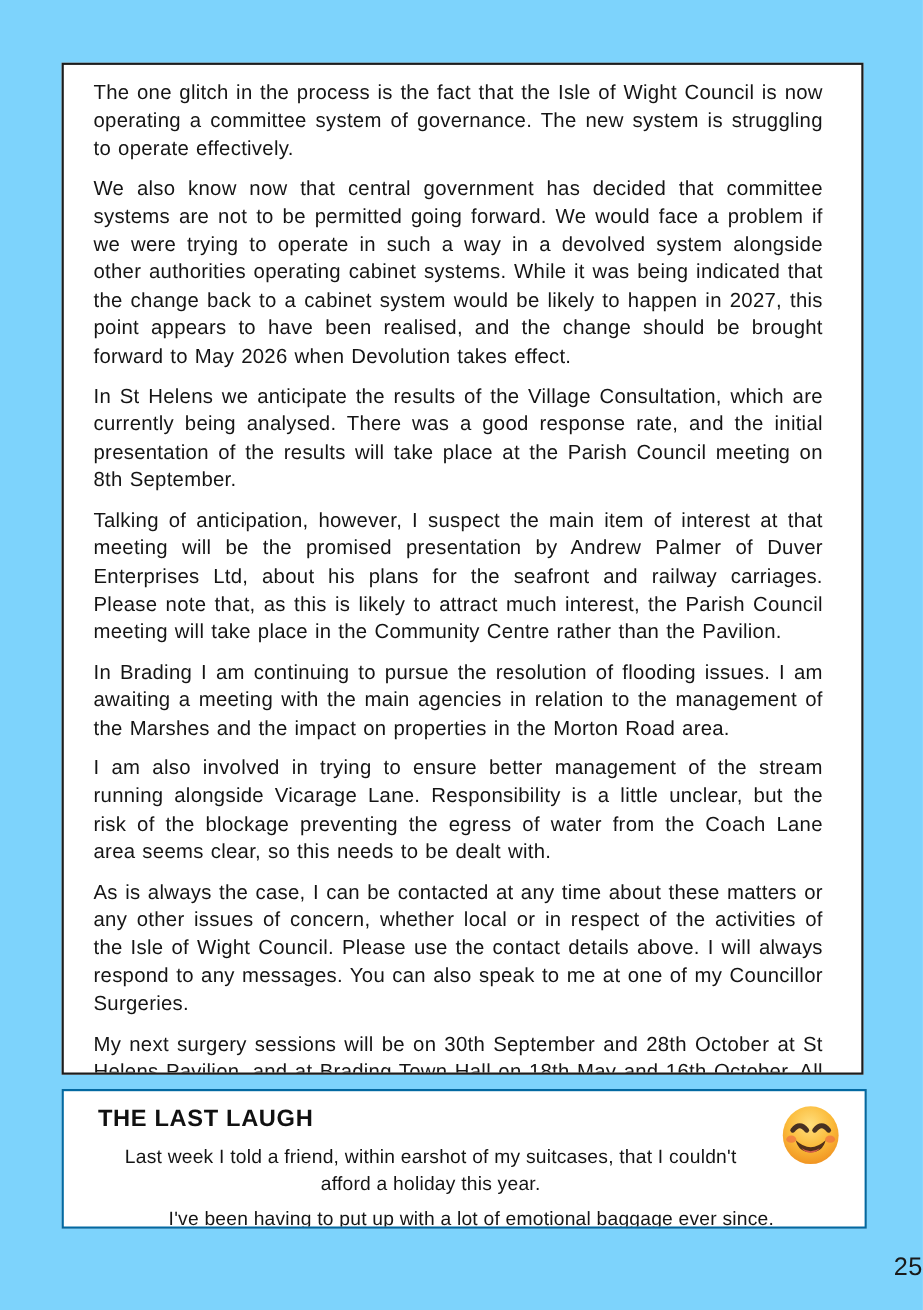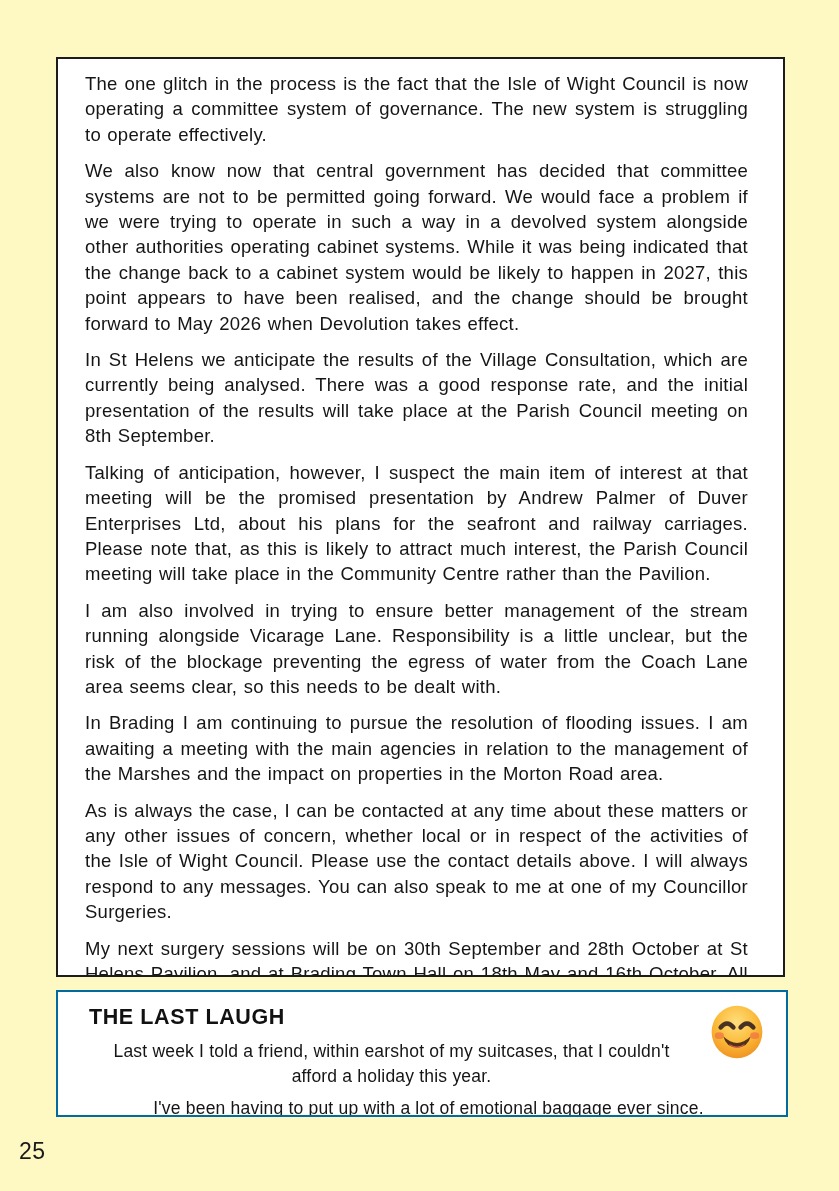--- a/index.html
+++ b/index.html
@@ -5,21 +5,21 @@
   * { margin: 0; padding: 0; box-sizing: border-box; }
   html, body { background: #ffffff; }
   body {
     font-family: "Liberation Sans", sans-serif;
     color: #151515;
   }
   .page {
     position: relative;
     width: 839px;
     height: 1191px;
-    background: #fef9c3;
+    background: #7dd3fc;
     overflow: hidden;
   }
 
   
   .main-box {
     position: absolute;
     left: 56px;
     top: 57px;
     width: 729px;
     height: 920px;
@@ -71,39 +71,38 @@
     margin: 0 2px 6px 14px;
   }
   .emoji-wrap svg { display: block; width: 58px; height: 58px; }
 
   
   .page-number {
     position: absolute;
     top: 1138px;
     left: 0;
     width: 839px;
-    text-align: left;
+    text-align: right;
     font-size: 23px;
     color: #1a1a1a;
     letter-spacing: 0.5px;
-    padding-left: 19px;
   }
 </style>
 </head>
 <body>
 
 <div class="page">
 
   <section class="main-box">
     <p>The one glitch in the process is the fact that the Isle of Wight Council is now operating a committee system of governance. The new system is struggling to operate effectively.</p>
     <p>We also know now that central government has decided that committee systems are not to be permitted going forward. We would face a problem if we were trying to operate in such a way in a devolved system alongside other authorities operating cabinet systems. While it was being indicated that the change back to a cabinet system would be likely to happen in 2027, this point appears to have been realised, and the change should be brought forward to May 2026 when Devolution takes effect.</p>
     <p>In St Helens we anticipate the results of the Village Consultation, which are currently being analysed. There was a good response rate, and the initial presentation of the results will take place at the Parish Council meeting on 8th September.</p>
     <p>Talking of anticipation, however, I suspect the main item of interest at that meeting will be the promised presentation by Andrew Palmer of Duver Enterprises Ltd, about his plans for the seafront and railway carriages. Please note that, as this is likely to attract much interest, the Parish Council meeting will take place in the Community Centre rather than the Pavilion.</p>
+    <p>In Brading I am continuing to pursue the resolution of flooding issues. I am awaiting a meeting with the main agencies in relation to the management of the Marshes and the impact on properties in the Morton Road area.</p>
     <p>I am also involved in trying to ensure better management of the stream running alongside Vicarage Lane. Responsibility is a little unclear, but the risk of the blockage preventing the egress of water from the Coach Lane area seems clear, so this needs to be dealt with.</p>
-    <p>In Brading I am continuing to pursue the resolution of flooding issues. I am awaiting a meeting with the main agencies in relation to the management of the Marshes and the impact on properties in the Morton Road area.</p>
     <p>As is always the case, I can be contacted at any time about these matters or any other issues of concern, whether local or in respect of the activities of the Isle of Wight Council. Please use the contact details above. I will always respond to any messages. You can also speak to me at one of my Councillor Surgeries.</p>
     <p>My next surgery sessions will be on <strong>30th September</strong> and <strong>28th October</strong> at St Helens Pavilion, and at Brading Town Hall on <strong>18th May</strong> and <strong>16th October.</strong> All sessions start at  and last for about an hour. No appointment is necessary.</p>
   </section>
 
   <section class="laugh-box">
     <span class="emoji-wrap">
       <svg viewBox="0 0 64 64" xmlns="http://www.w3.org/2000/svg" aria-hidden="true">
         <defs>
           <radialGradient id="faceGrad" cx="48%" cy="32%" r="72%">
             <stop offset="0%" stop-color="#ffdf7e"></stop>

